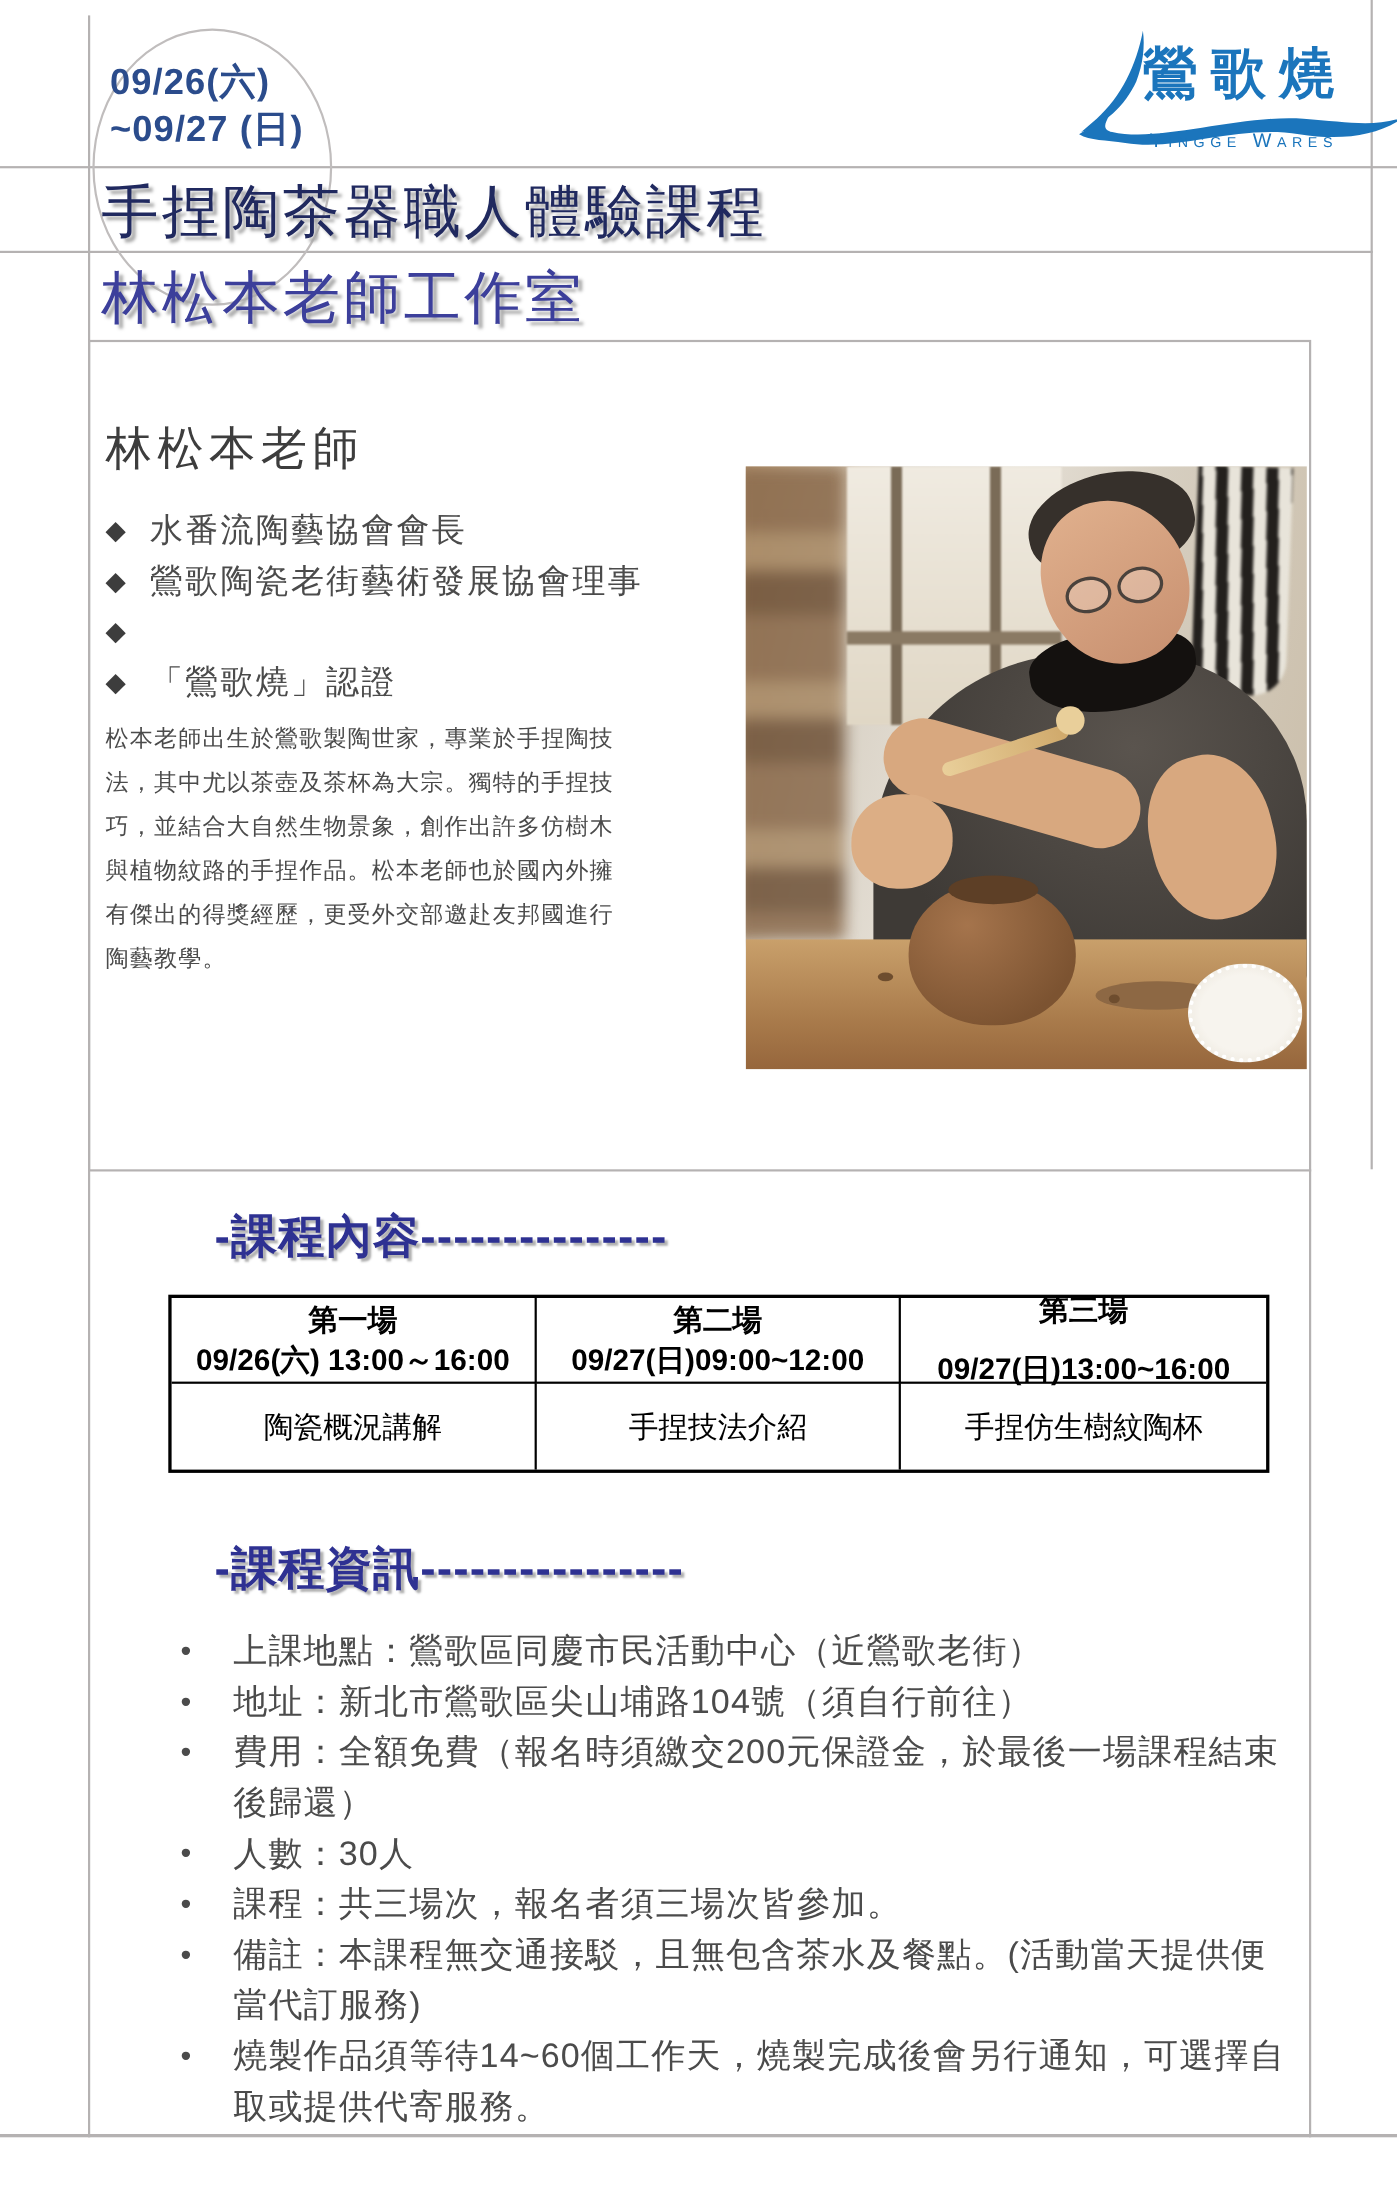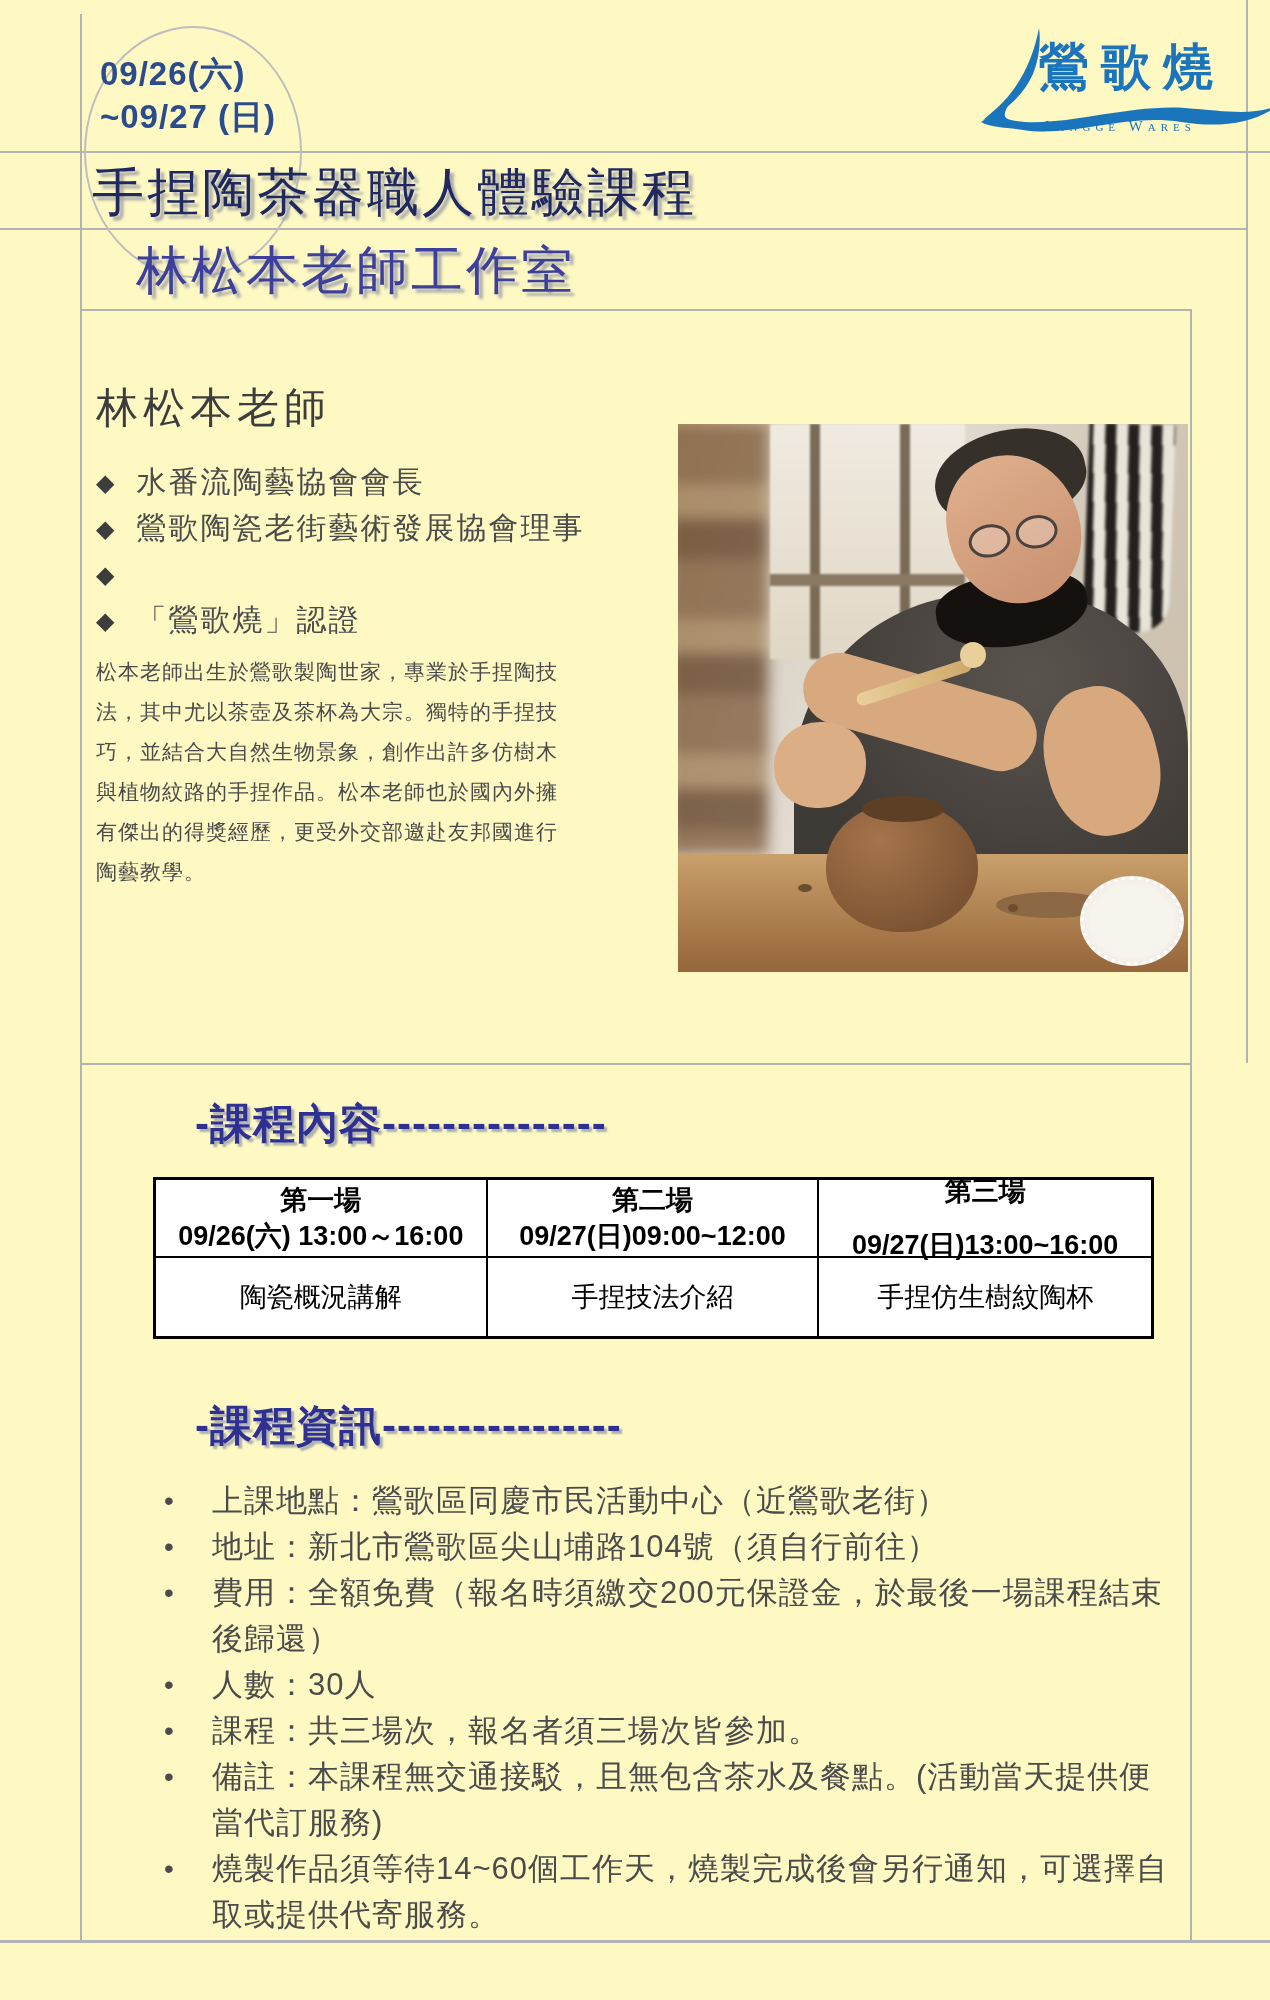--- a/index.html
+++ b/index.html
@@ -1,18 +1,18 @@
 <!DOCTYPE html>
 <html><head>
 <meta charset="utf-8">
 <style>
   html,body{margin:0;padding:0;background:#e9e9e9;}
   .page{
     position:relative; width:1270px; height:2000px; margin:0 auto;
-    background:#fef9c3; overflow:hidden;
+    background:#ffffff; overflow:hidden;
     font-family:"Liberation Sans","DejaVu Sans",sans-serif;
     color:#4b4b4b;
   }
   
   .gline{position:absolute; background:#b5b2b2;}
   .box{position:absolute; border:2px solid #b5b2b2; background:transparent;}
   .ellipse{position:absolute; border:2px solid #c0bdbd; border-radius:50%;}
   
   .badge-text{
     position:absolute; left:100px; top:52px;
@@ -22,29 +22,29 @@
   
   .logo{position:absolute; left:975px; top:26px; width:306px; height:116px;}
   .logo svg{position:absolute; left:0; top:0;}
   .logo-chars{
     position:absolute; left:64px; top:8px;
     font-family:"Liberation Serif","DejaVu Serif",serif;
     font-weight:bold; font-size:50px; color:#1b75bc; letter-spacing:12px; white-space:nowrap;
   }
   .logo-sub{
     position:absolute; left:70px; top:92px;
-    font-size:15px; color:#1b75bc; letter-spacing:5px; font-variant:small-caps; white-space:nowrap;font-family:Liberation Serif, serif;
+    font-size:18px; color:#1b75bc; letter-spacing:5px; font-variant:small-caps; white-space:nowrap;
   }
   
   .title1, .title2{
     position:absolute; left:92px; font-weight:normal; font-size:52px; letter-spacing:3px;
     white-space:nowrap; text-shadow:4px 4px 3px #a8a8a8;
   }
   .title1{top:158px; color:#20295f;}
-  .title2{top:236px; color:#3c3f9b;margin-left:44px;}
+  .title2{top:236px; color:#3c3f9b;}
   
   .teacher-name{
     position:absolute; left:96px; top:380px;
     font-size:42px; color:#3d3d3d; letter-spacing:5px;
   }
   .creds{position:absolute; left:96px; top:462px; width:560px;}
   .cred{display:flex; align-items:flex-start; height:46px; font-size:30px; color:#4b4b4b; letter-spacing:2px;}
   .cred .dia{font-size:24px; color:#3d3d3d; margin-right:20px; line-height:42px;}
   .bio{
     position:absolute; left:96px; top:652px; width:462px;

